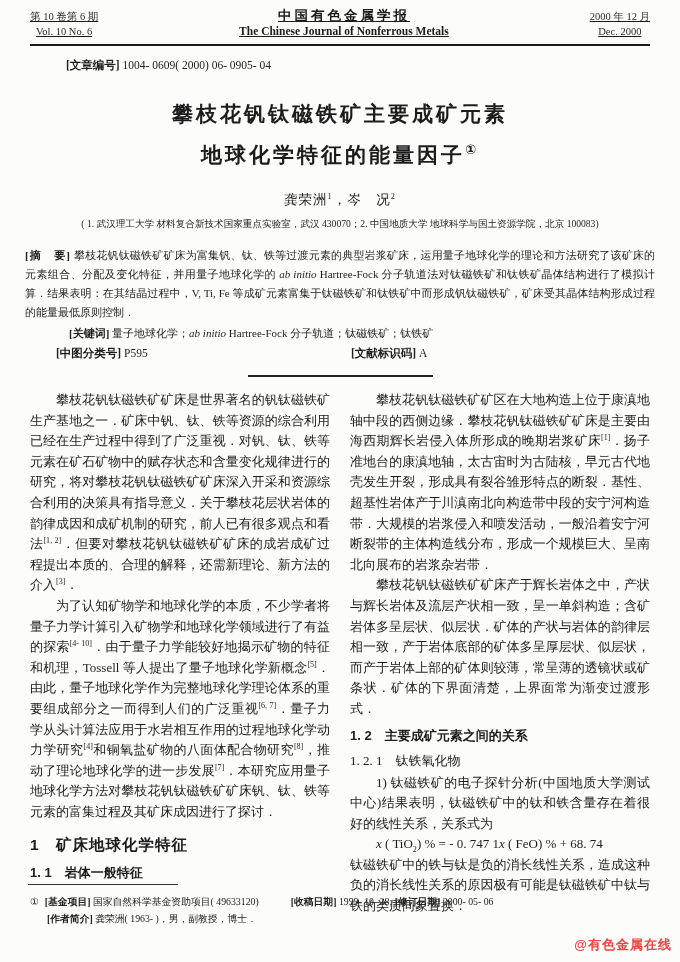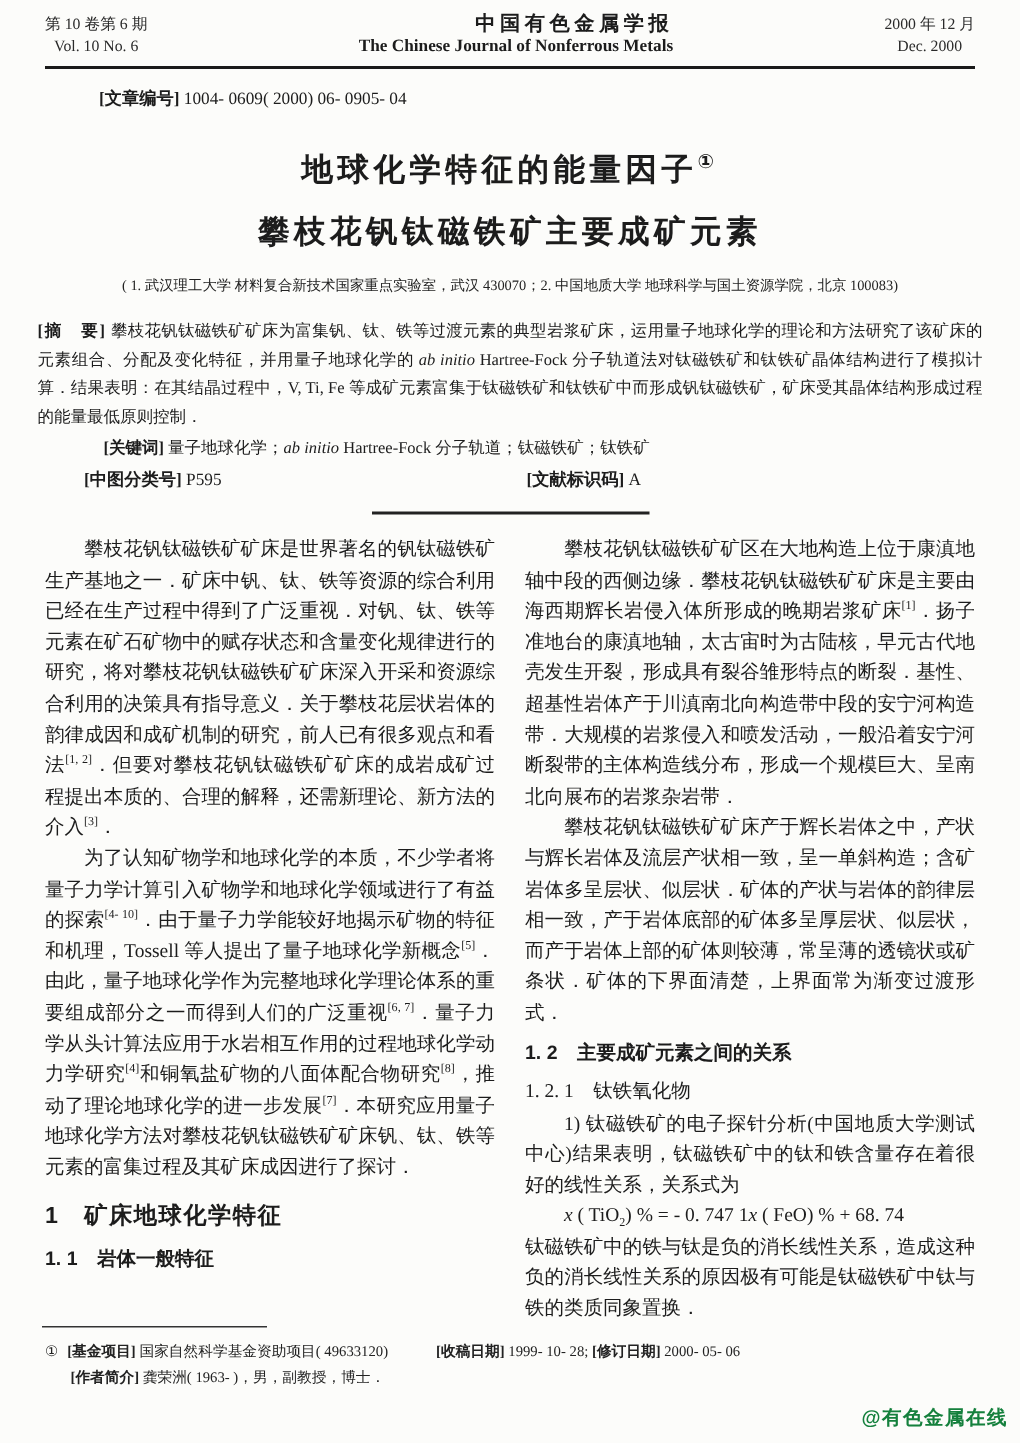--- a/index.html
+++ b/index.html
@@ -10,23 +10,24 @@
   }
   sup { font-size:0.62em; line-height:0; vertical-align:super; }
   sub { font-size:0.62em; line-height:0; vertical-align:sub; }
   i { font-style:italic; }
 
   
   .header {
     margin:8px 30px 0; padding-bottom:5px;
     display:flex; justify-content:space-between; align-items:flex-end;
     border-bottom:2.5px solid #1a1a1a;
+    text-decoration:underline;
   }
   .hdr-side { font-size:10.5px; line-height:15px; text-align:center; color:#2a2a2a; }
-  .hdr-center { text-align:right; }
+  .hdr-center { text-align:center; }
   .journal-cn { font-size:13.5px; font-weight:bold; letter-spacing:3px; line-height:16px; }
   .journal-en { font-size:11.5px; font-weight:bold; line-height:15px; }
 
   .article-no { margin:12px 30px 0; font-size:11.5px;padding-left:36px; }
   .article-no .lbl { font-weight:bold; }
 
   
   .title {
     margin-top:20px; text-align:center;
     font-family:"Liberation Sans","DejaVu Sans",sans-serif;
@@ -67,21 +68,21 @@
   .footnote { position:absolute; left:30px; top:893px; right:20px; font-size:9.8px; line-height:17px; color:#222; }
   .fn-line1 { display:flex; }
   .fn-mark { margin-right:6px; }
   .fn-dates { margin-left:32px; white-space:nowrap; }
   .fn-line2 { margin-left:17px; }
   .footnote .lbl { font-weight:bold; }
 
   .watermark {
     position:absolute; right:8px; bottom:8px;
     font-family:"Liberation Sans","DejaVu Sans",sans-serif;
-    font-size:13px; font-weight:bold; color:#15803d; letter-spacing:1px;
+    font-size:13px; font-weight:bold; color:#ef4444; letter-spacing:1px;
   }
 </style>
 </head>
 <body>
 
 <div class="page">
 
   <div class="header">
     <div class="hdr-side">
       <div>第 10 卷第 6 期</div>
@@ -96,24 +97,25 @@
       <div>Dec.   2000</div>
     </div>
   </div>
 
   <div class="article-no">
     <span class="lbl">[文章编号]</span>
     <span>1004- 0609( 2000) 06- 0905- 04</span>
   </div>
 
   <div class="title">
+    <div>攀枝花钒钛磁铁矿主要成矿元素</div>
     <div><span>地球化学特征的能量因子</span><sup>①</sup></div>
-    <div>攀枝花钒钛磁铁矿主要成矿元素</div>
   </div>
 
+  <div class="authors"><span>龚荣洲</span><sup>1</sup><span>，岑　况</span><sup>2</sup></div>
   <div class="affiliation">( 1. 武汉理工大学 材料复合新技术国家重点实验室，武汉 430070；2. 中国地质大学 地球科学与国土资源学院，北京 100083)</div>
 
   <div class="abs-block">
     <span class="lbl">[摘　要]</span>
     <span><span> 攀枝花钒钛磁铁矿矿床为富集钒、钛、铁等过渡元素的典型岩浆矿床，运用量子地球化学的理论和方法研究了该矿床的元素组合、分配及变化特征，并用量子地球化学的 </span><i>ab initio</i><span> Hartree-Fock 分子轨道法对钛磁铁矿和钛铁矿晶体结构进行了模拟计算．结果表明：在其结晶过程中，V, Ti, Fe 等成矿元素富集于钛磁铁矿和钛铁矿中而形成钒钛磁铁矿，矿床受其晶体结构形成过程的能量最低原则控制．</span></span>
   </div>
 
   <div class="kw-block">
     <span class="lbl">[关键词]</span>
     <span><span> 量子地球化学；</span><i>ab initio</i><span> Hartree-Fock 分子轨道；钛磁铁矿；钛铁矿</span></span>

